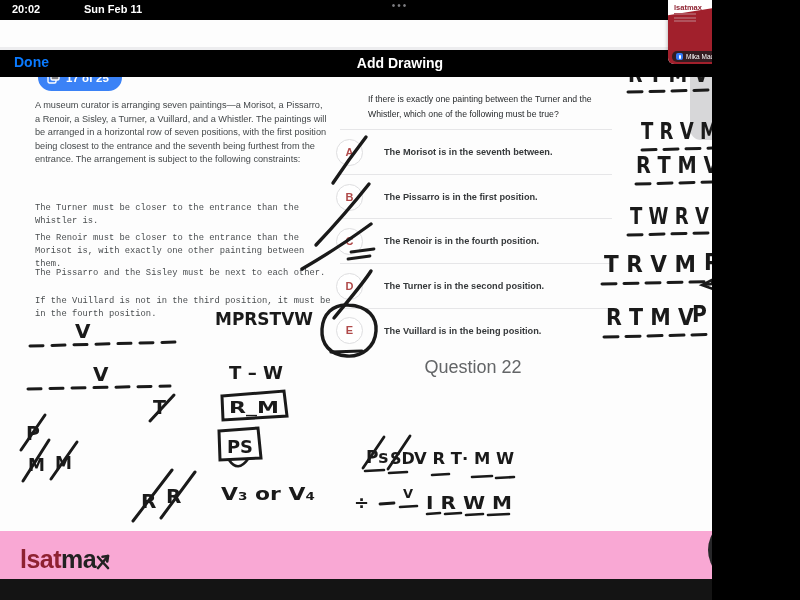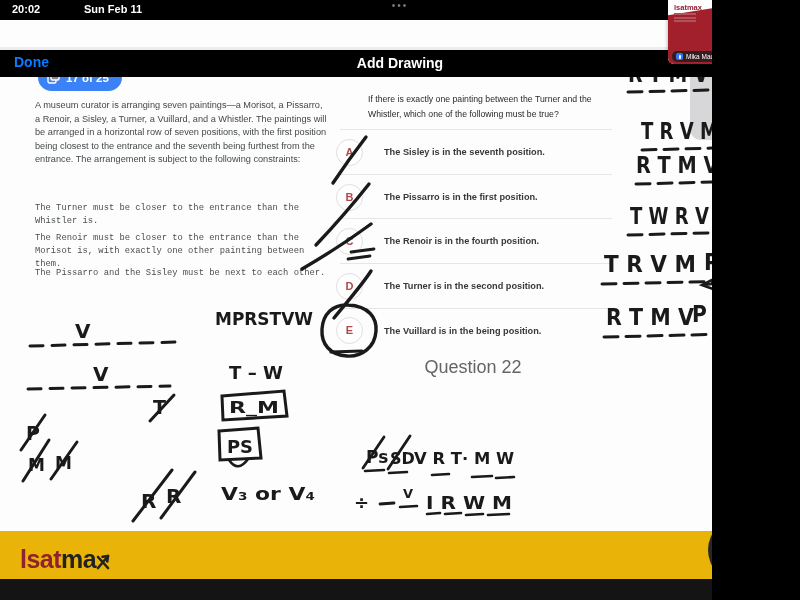--- a/index.html
+++ b/index.html
@@ -43,21 +43,21 @@
          clip-path:polygon(0 24%,55% 0,74% 0,30% 100%,0 100%);}
   .video .wm{position:absolute;left:6px;top:3px;color:#8e2231;font-size:7.5px;font-weight:700;}
   .video .wm-lines{position:absolute;left:6px;top:13px;width:22px;}
   .video .wm-lines i{display:block;height:2px;background:#b0535d;margin-bottom:1.5px;}
   .nametag{position:absolute;left:4px;bottom:2px;width:78px;height:11px;background:rgba(28,28,30,.82);
            border-radius:5px;display:flex;align-items:center;gap:3px;padding:0 4px;overflow:hidden;}
   .nametag .mic{width:7px;height:7px;border-radius:2px;background:#3478f6;flex:0 0 auto;position:relative;}
   .nametag .mic::after{content:"";position:absolute;left:2.5px;top:1.5px;width:2px;height:4px;background:#fff;border-radius:1px;}
   .nametag span{color:#fff;font-size:6.5px;white-space:nowrap;}
   
-  .bottom-light{position:absolute;left:0;top:531px;width:800px;height:48px;background:#eab308;z-index:8;}
+  .bottom-light{position:absolute;left:0;top:531px;width:800px;height:48px;background:#f9a8d4;z-index:8;}
   .bottom-dark{position:absolute;left:0;top:579px;width:800px;height:21px;background:#141414;z-index:8;}
   .logo{position:absolute;left:20px;top:14px;font-size:25px;font-weight:700;letter-spacing:-.5px;}
   .logo .p1{color:#8e2231}.logo .p2{color:#222}
   .pen-btn{position:absolute;left:708px;top:518px;width:64px;height:64px;border-radius:50%;
            background:#28282a;z-index:12;cursor:pointer;}
 </style>
 </head>
 <body>
 
 <div class="screen">
@@ -80,30 +80,31 @@
       <rect x="1" y="4" width="8" height="8" rx="1.5" fill="none" stroke="#fff" stroke-width="1.4"></rect>
       <rect x="4" y="1" width="8" height="8" rx="1.5" fill="#85858a" stroke="#fff" stroke-width="1.4"></rect>
     </svg>
     <span>17 of 25</span>
   </div>
 
   <div class="passage">A museum curator is arranging seven paintings—a Morisot, a Pissarro, a Renoir, a Sisley, a Turner, a Vuillard, and a Whistler. The paintings will be arranged in a horizontal row of seven positions, with the first position being closest to the entrance and the seventh being furthest from the entrance. The arrangement is subject to the following constraints:</div>
   <div class="constraint c1">The Turner must be closer to the entrance than the Whistler is.</div>
   <div class="constraint c2">The Renoir must be closer to the entrance than the Morisot is, with exactly one other painting between them.</div>
   <div class="constraint c3">The Pissarro and the Sisley must be next to each other.</div>
+  <div class="constraint c4">If the Vuillard is not in the third position, it must be in the fourth position.</div>
 
   <div class="stem">If there is exactly one painting between the Turner and the Whistler, which one of the following must be true?</div>
   <div class="sep" style="top:129px"></div>
   <div class="sep" style="top:174px"></div>
   <div class="sep" style="top:218px"></div>
   <div class="sep" style="top:263px"></div>
   <div class="sep" style="top:308px"></div>
 
   <div class="answer-circle" style="top:139px">A</div>
-  <div class="answer-text" style="top:147px">The Sisley is in the seventh position.</div>
+  <div class="answer-text" style="top:147px">The Morisot is in the seventh between.</div>
   <div class="answer-circle" style="top:184px">B</div>
   <div class="answer-text" style="top:192px">The Pissarro is in the first position.</div>
   <div class="answer-circle" style="top:228px">C</div>
   <div class="answer-text" style="top:236px">The Renoir is in the fourth position.</div>
   <div class="answer-circle" style="top:273px">D</div>
   <div class="answer-text" style="top:281px">The Turner is in the second position.</div>
   <div class="answer-circle" style="top:317px">E</div>
   <div class="answer-text" style="top:326px">The Vuillard is in the being position.</div>
 
   <div class="q-label">Question 22</div>

